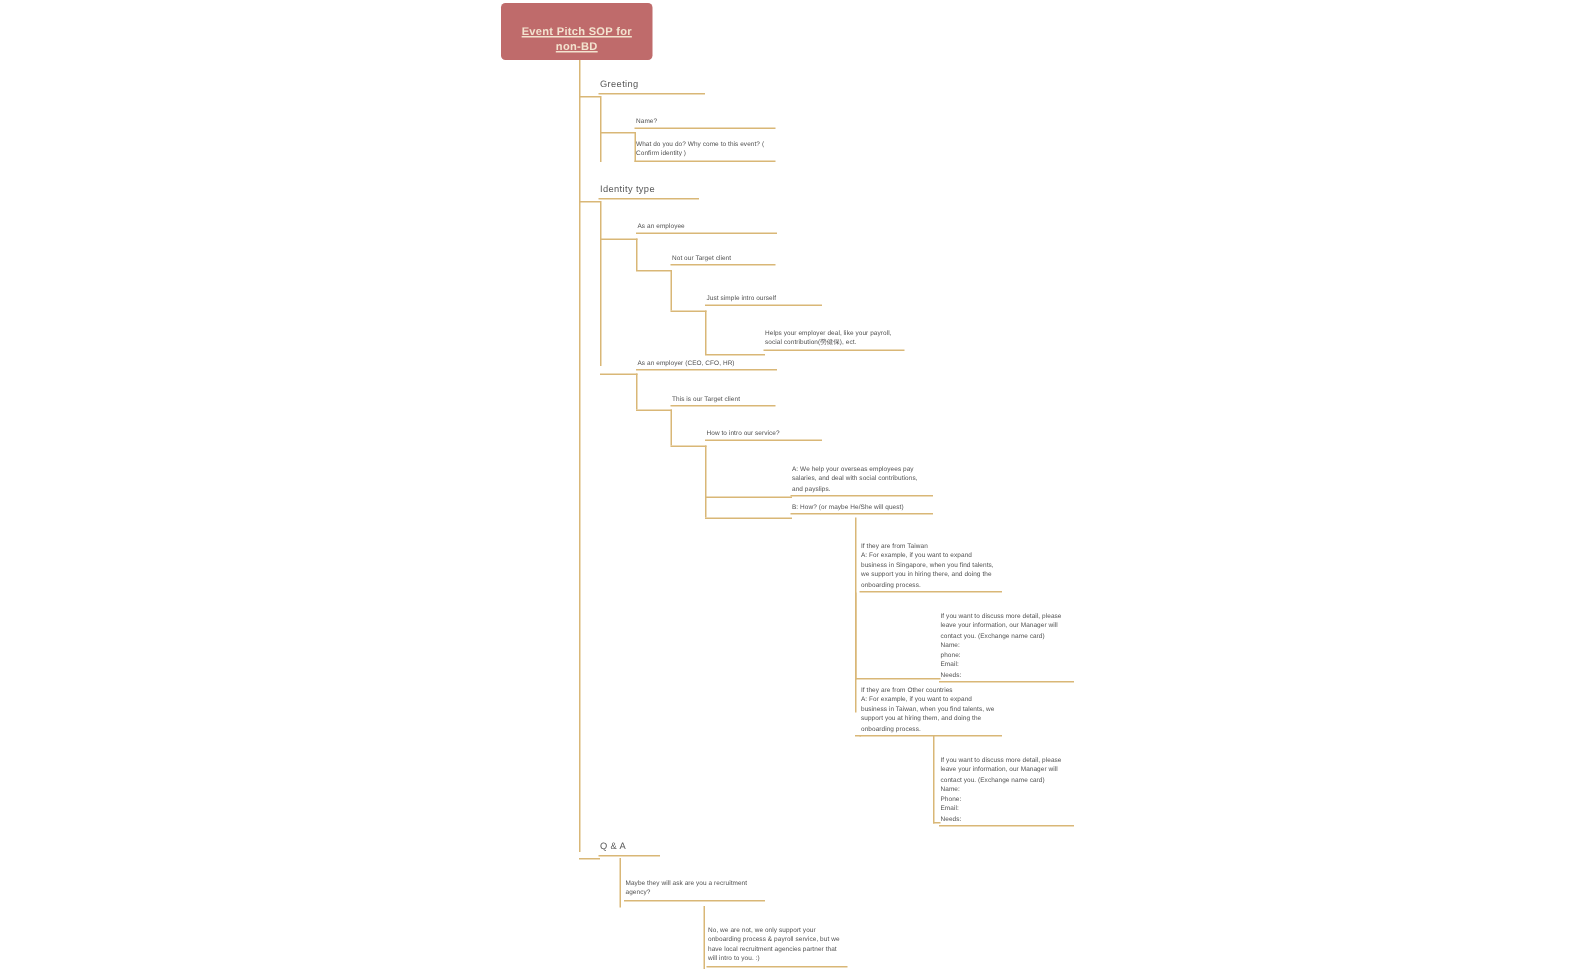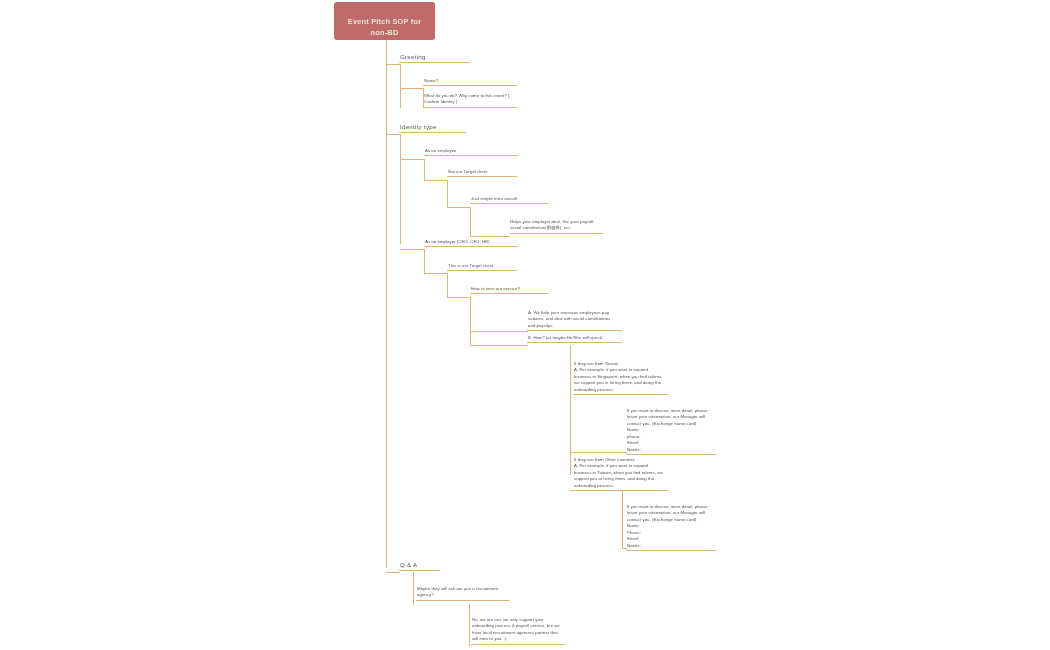--- a/index.html
+++ b/index.html
@@ -26,24 +26,25 @@
   .root-node {
     position: absolute;
     box-sizing: border-box;
     background: #bf6b6b;
     color: #f3e3cf;
     border-radius: 3px;
     text-align: center;
     font-weight: bold;
     letter-spacing: 0.2px;
     display: flex;
-    align-items: flex-start;
+    align-items: flex-end;
     justify-content: center;
-    padding: 15px 6px;
+    padding: 3px 6px;
     line-height: 1.45;
+    text-decoration: underline;
   }
   .root-node .root-text {
     display: block;
     width: 100%;
   }
 
   
   .node {
     position: absolute;
     box-sizing: border-box;

